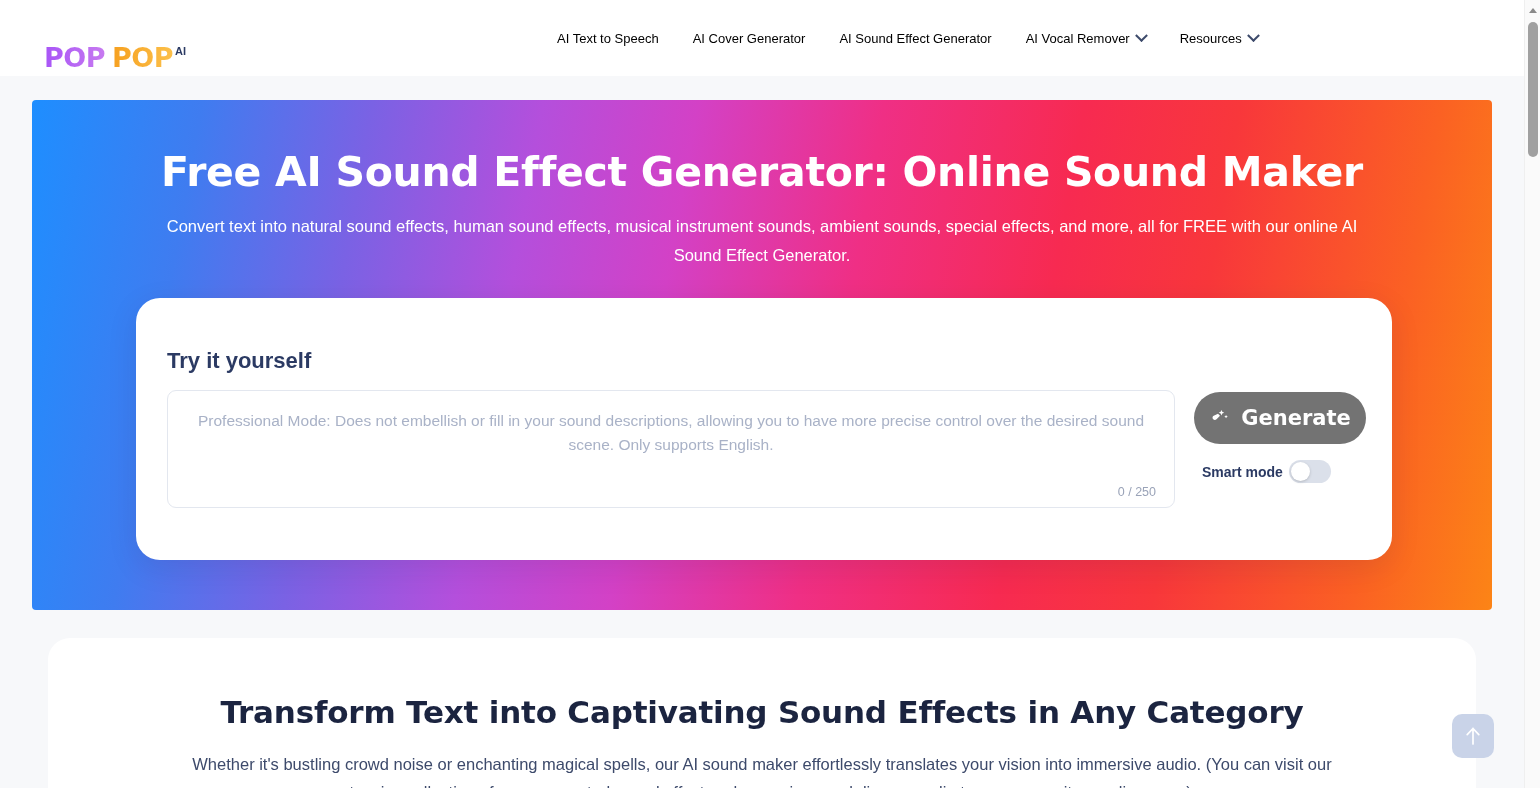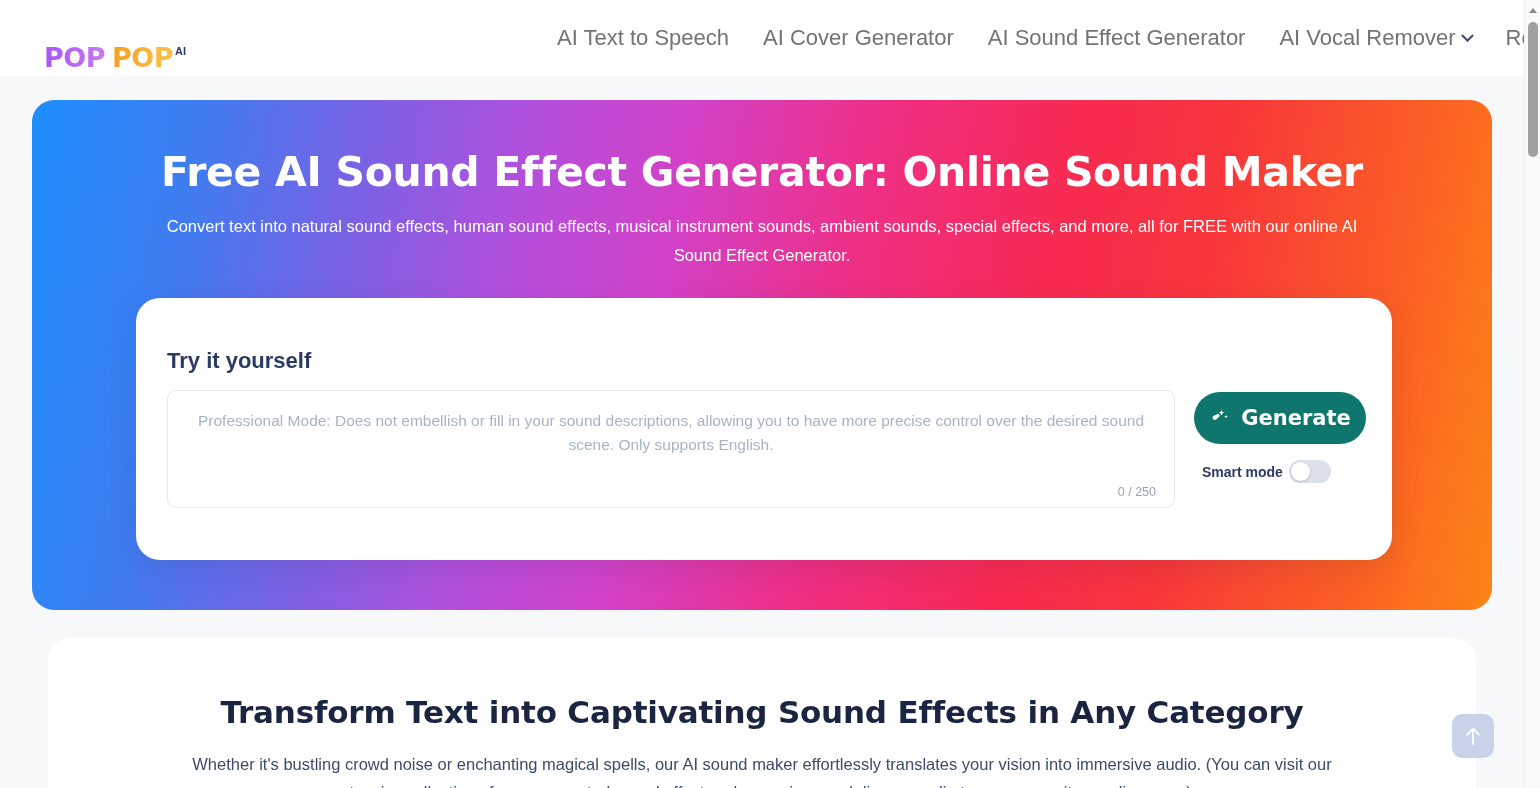--- a/index.html
+++ b/index.html
@@ -51,38 +51,38 @@
     font-family: "Liberation Sans", sans-serif;
   }
 
   .nav {
     position: absolute; left: 540px; top: 0;
     height: 76px;
     display: flex; align-items: center; gap: 0px;
   }
   .nav-item {
     display: flex; align-items: center; gap: 7px;
-    font-size: 22px; color: #737373;
+    font-size: 13px; color: #000000;
     padding: 8px 17px;
     cursor: pointer;
     white-space: nowrap;
   }
   .chev {
     display: inline-block;
     width: 9px; height: 9px;
     border-right: 2px solid #3d4a6b;
     border-bottom: 2px solid #3d4a6b;
     transform: rotate(45deg) translate(-2px,-2px);
   }
 
   
   .hero {
     position: absolute; left: 32px; top: 100px;
     width: 1460px; height: 510px;
-    border-radius: 22px;
+    border-radius: 4px;
     background: linear-gradient(100deg,
         #1e8eff 0%,
         #3f7cf0 11%,
         #7a62e4 22%,
         #b44fdc 33%,
         #d341c6 43%,
         #ef2f85 55%,
         #f72a51 68%,
         #f8373b 78%,
         #fb6123 91%,
@@ -132,21 +132,21 @@
   }
   .counter {
     position: absolute; right: 18px; bottom: 8px;
     font-size: 12.5px; color: #9aa3b8; margin-left: 13px;
   }
 
   .gen-btn {
     position: absolute; left: 1058px; top: 94px;
     width: 172px; height: 52px;
     border: none; border-radius: 26px;
-    background: #0f766e;
+    background: #737373;
     color: #ffffff;
     font-size: 21px; font-weight: 700;
     display: flex; align-items: center; justify-content: center; gap: 10px;
     cursor: not-allowed;
     font-family: "DejaVu Sans", sans-serif;
   }
   .gen-btn svg { flex: none; }
 
   .smart-row {
     position: absolute; left: 1066px; top: 162px;

